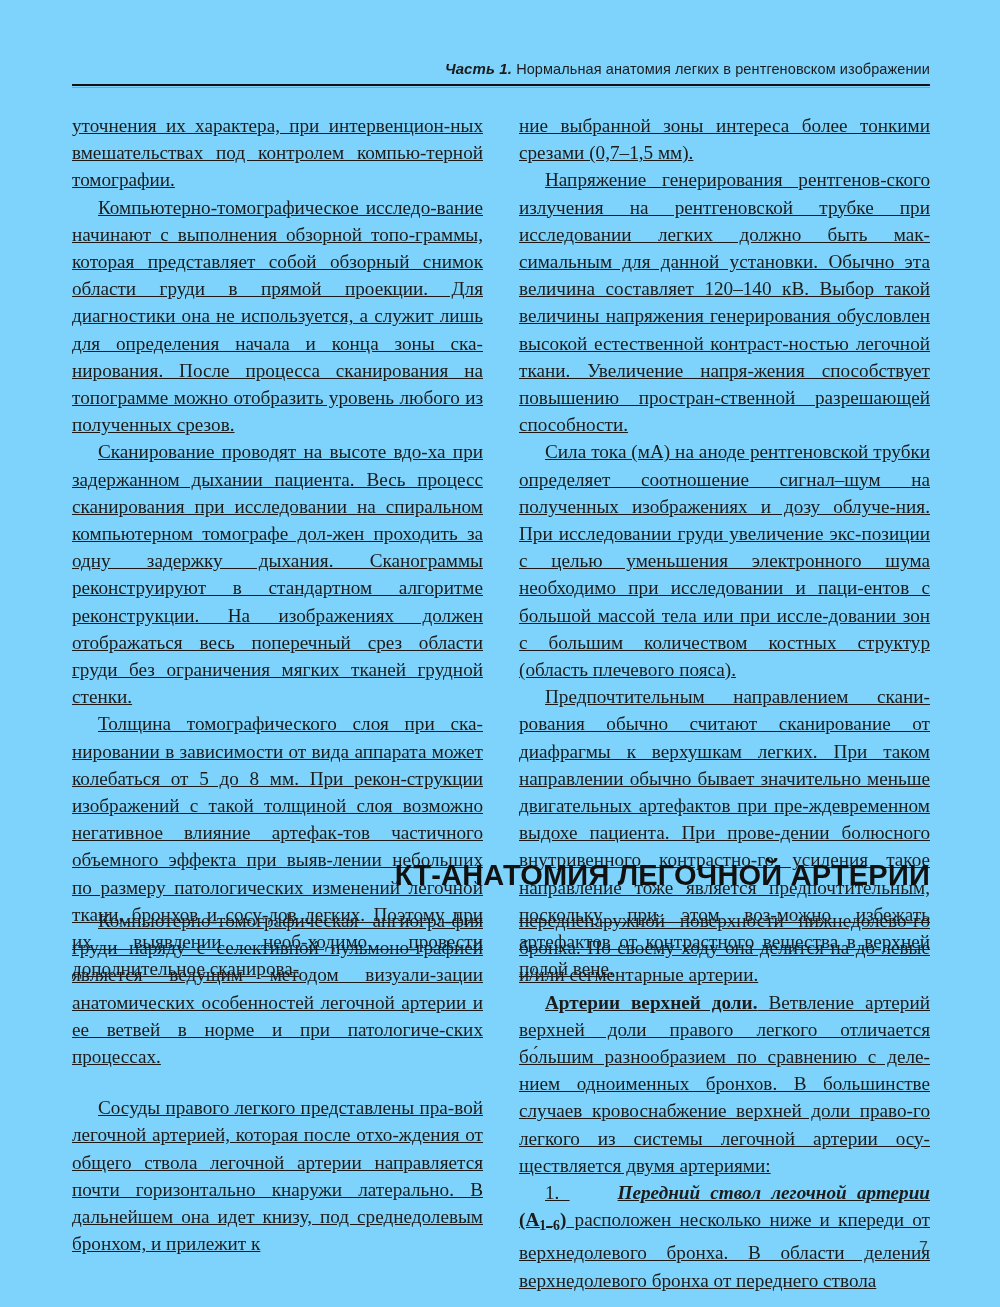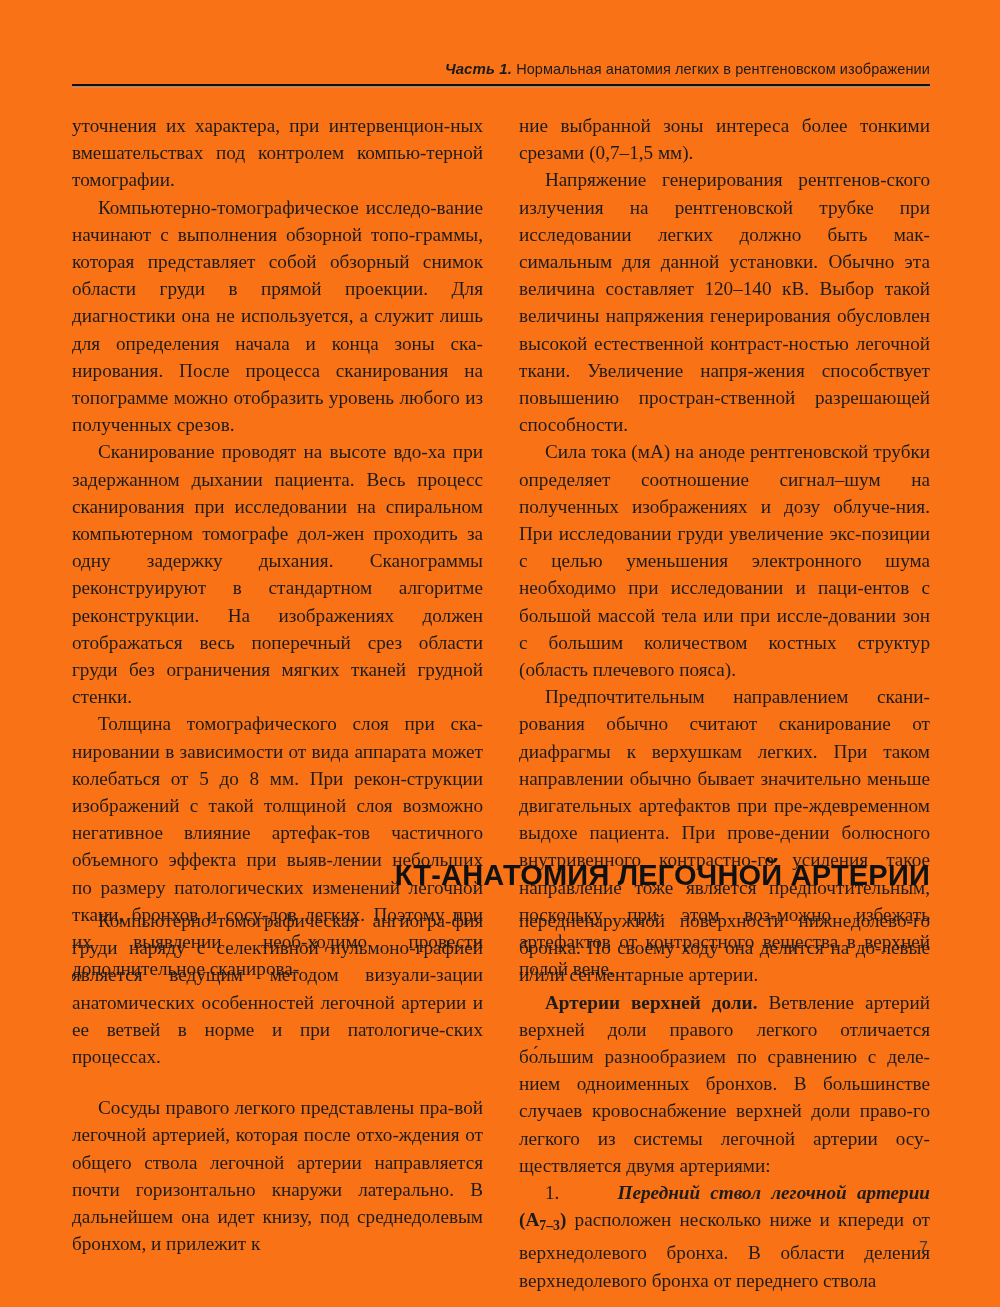--- a/index.html
+++ b/index.html
@@ -13,21 +13,21 @@
     height: 1307px;
     position: relative;
     font-family: "Liberation Serif", "DejaVu Serif", serif;
     color: #1a1a1a;
     overflow: hidden;
   }
 
   .page {
     position: absolute;
     inset: 0;
-    background: #f97316;
+    background: #7dd3fc;
   }
 
   
   .running-head {
     position: absolute;
     left: 72px;
     right: 70px;
     top: 58px;
     height: 22px;
     text-align: right;
@@ -75,20 +75,21 @@
     top: 112px;
     width: 858px;
   }
   .col-row {
     display: flex;
     justify-content: space-between;
     align-items: flex-start;
   }
   .col {
     width: 411px;
+    text-decoration: underline;
   }
 
   p.body {
     margin: 0;
     font-size: 19.2px;
     line-height: 27.2px;
     text-align: justify;
     text-justify: inter-word;
     hyphens: manual;
     -webkit-hyphens: manual;
@@ -202,21 +203,21 @@
         <p class="body">Компьютерно-​томографическая ангиогра-​фия груди наряду с селективной пульмоно-​графией является ведущим методом визуали-​зации анатомических особенностей легочной артерии и ее ветвей в норме и при патологиче-​ских процессах.</p>
         <div class="spacer-24"></div>
         <p class="body">Сосуды правого легкого представлены пра-​вой легочной артерией, которая после отхо-​ждения от общего ствола легочной артерии направляется почти горизонтально кнаружи латерально. В дальнейшем она идет книзу, под среднедолевым бронхом, и прилежит к</p>
       </div>
 
       <div class="col">
         <p class="body first-flow">передненаружной поверхности нижнедолево-​го бронха. По своему ходу она делится на до-​левые и/или сегментарные артерии.</p>
 
         <p class="body"><span class="runin-bold">Артерии верхней доли.</span><span> Ветвление артерий верхней доли правого легкого отличается бо́льшим разнообразием по сравнению с деле-​нием одноименных бронхов. В большинстве случаев кровоснабжение верхней доли право-​го легкого из системы легочной артерии осу-​ществляется двумя артериями:</span></p>
 
-        <p class="body"><span>1. </span><span class="runin-bolditalic">Передний ствол легочной артерии</span><span class="runin-bold"> (А</span><span class="runin-bold sub">7–3</span><span class="runin-bold">)</span><span> расположен несколько ниже и кпереди от верхнедолевого бронха. В области деления верхнедолевого бронха от переднего ствола</span></p>
+        <p class="body"><span>1. </span><span class="runin-bolditalic">Передний ствол легочной артерии</span><span class="runin-bold"> (А</span><span class="runin-bold sub">1–6</span><span class="runin-bold">)</span><span> расположен несколько ниже и кпереди от верхнедолевого бронха. В области деления верхнедолевого бронха от переднего ствола</span></p>
       </div>
 
     </div>
   </div>
 
   <div class="folio">7</div>
 
 </div>
 
 </body></html>

